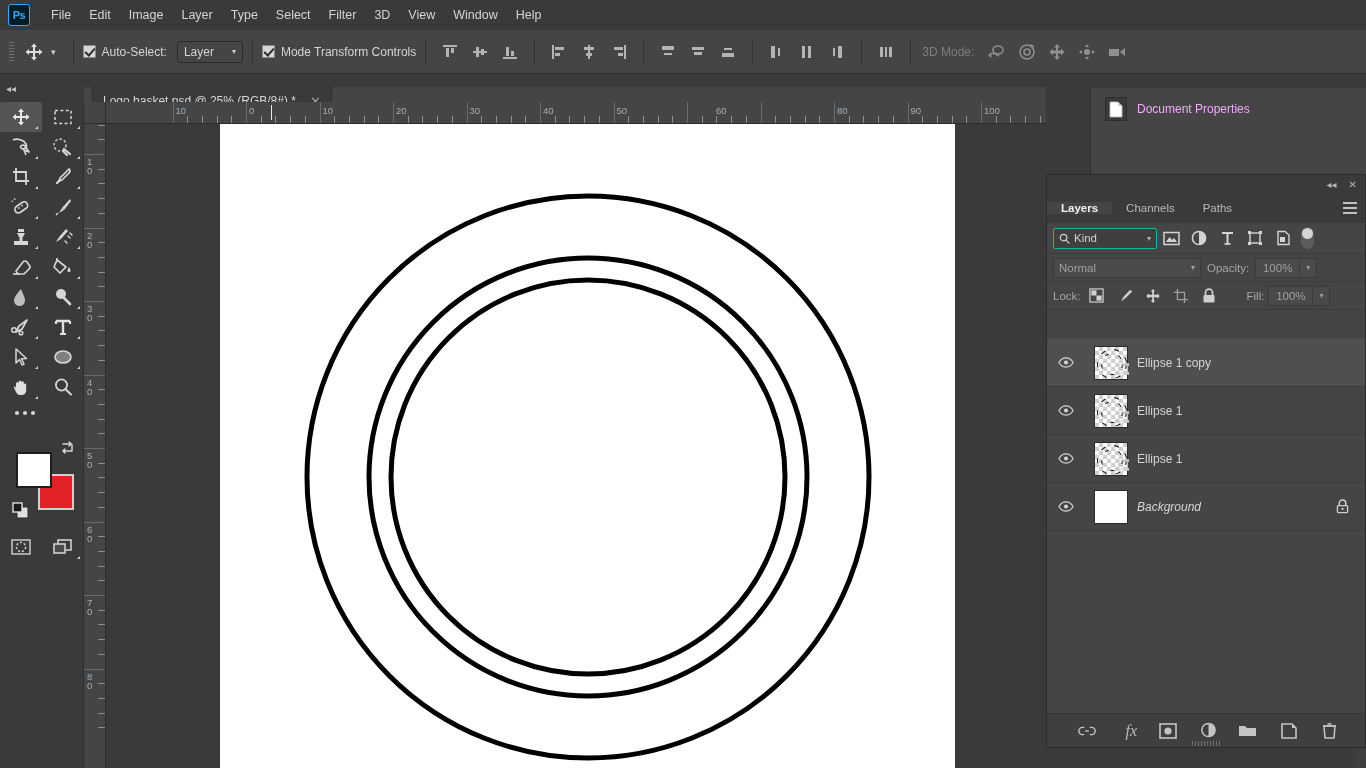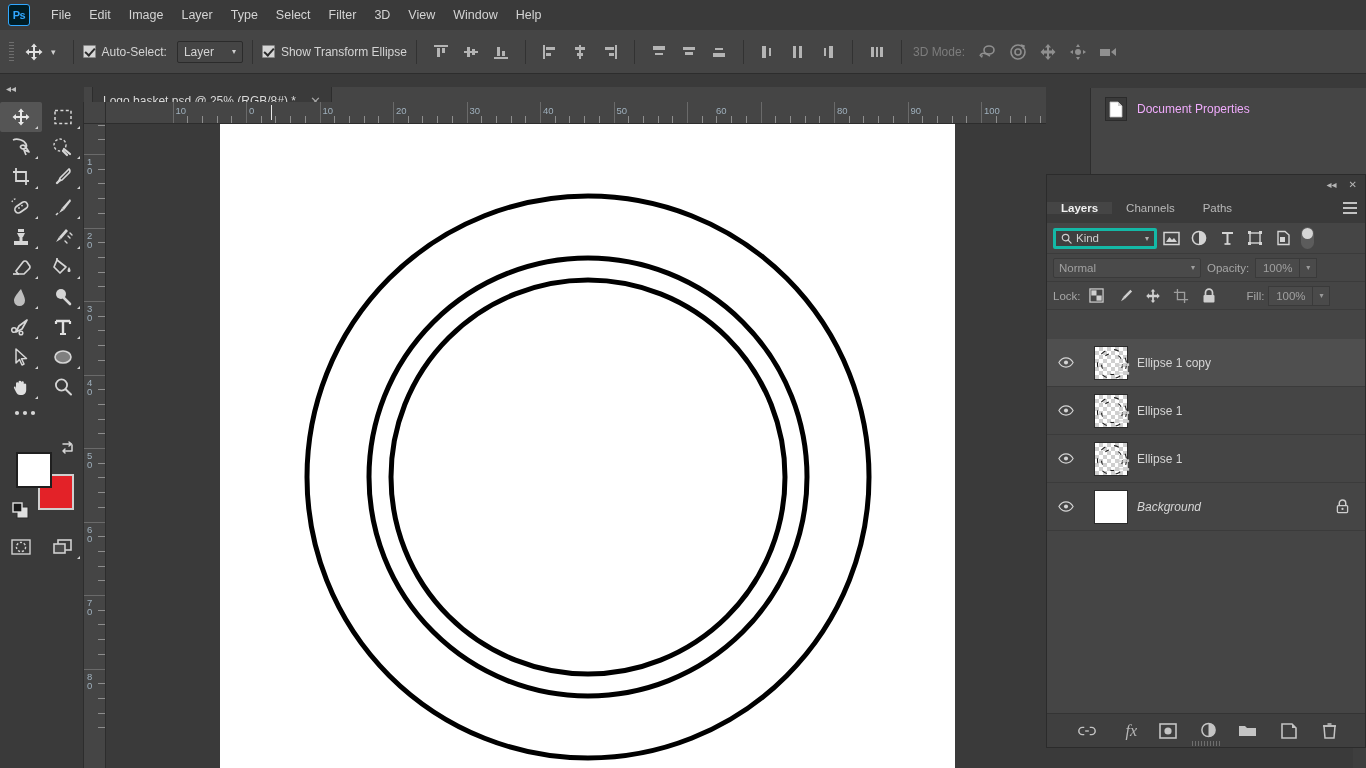--- a/index.html
+++ b/index.html
@@ -180,21 +180,21 @@
     padding: 0 14px; display:flex; align-items:center; font-size: 11.5px; color: #b9b9b9;
   }
   .lp-tab.active { background: #454545; color: #f0f0f0; font-weight: bold; }
   .lp-menu { position:absolute; right: 8px; top: 9px; width: 14px; height: 11px; }
   .lp-menu i { display:block; height:2px; background:#c2c2c2; margin-bottom:3px; }
   .lp-filter {
     height: 31px; display: flex; align-items: center; padding: 0 6px;
     border-bottom: 1px solid #3b3b3b;
   }
   .kind-select {
-    width: 104px; height: 21px; background: #3f3f3f; border: 3px solid #14b8a6;
+    width: 104px; height: 21px; background: #3f3f3f; border: 1px solid #14b8a6;
     border-radius: 2px; display: flex; align-items: center; padding: 0 5px;
     justify-content: space-between;
   }
   .kind-select .kl { font-size: 11.5px; color: #cfcfcf; display:flex; align-items:center; gap:4px; }
   .kind-select .car { font-size: 8px; color: #b0b0b0; }
   .filter-ico { width: 28px; height: 22px; display:flex; align-items:center; justify-content:center; }
   .toggle-pill {
     width: 13px; height: 22px; border-radius: 7px; background: #5c5c5c;
     position: relative; margin-left: 4px;
   }
@@ -297,21 +297,21 @@
 
     <div class="chk"></div>
     <div class="opt-label">Auto-Select:</div>
     <div class="opt-select">
       <span>Layer</span>
       <span class="car">▾</span>
     </div>
     <div class="opt-sep"></div>
 
     <div class="chk"></div>
-    <div class="opt-label">Show Transform Ellipse</div>
+    <div class="opt-label">Mode Transform Controls</div>
     <div class="opt-sep"></div>
 
     <div class="align-btn">
       <svg width="18" height="18" viewBox="0 0 18 18">
           <rect x="2" y="2" width="14" height="2" fill="#b4b4b4"></rect>
           <rect x="5" y="5" width="3" height="9" fill="#b4b4b4"></rect>
           <rect x="10" y="5" width="3" height="5" fill="#b4b4b4"></rect>
         </svg>
     </div>
     <div class="align-btn">

